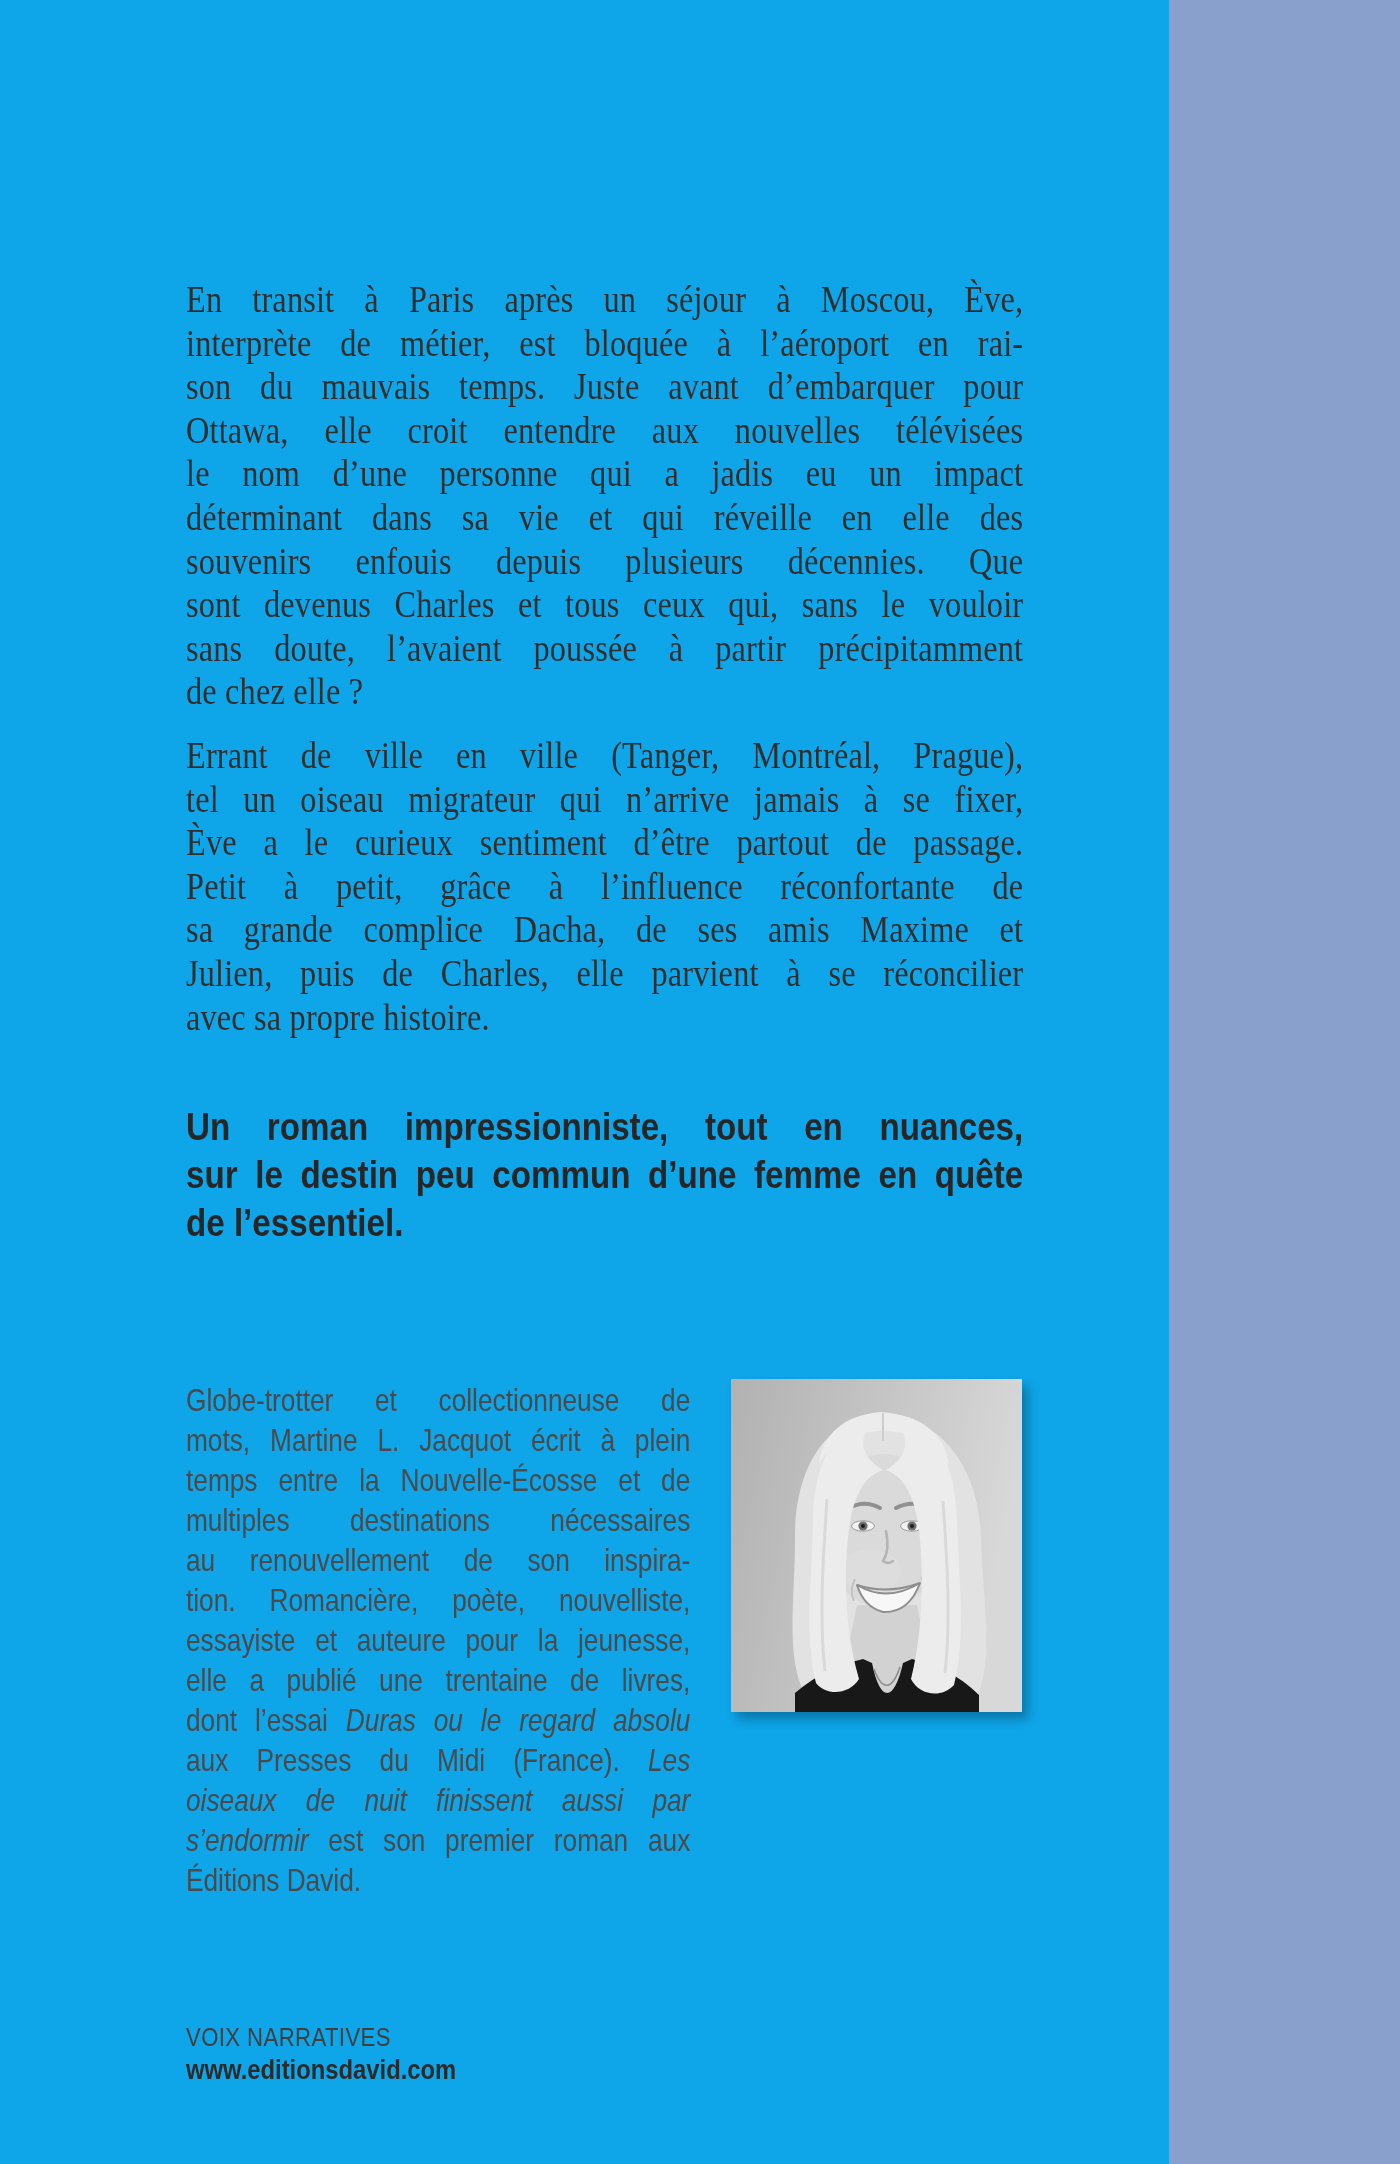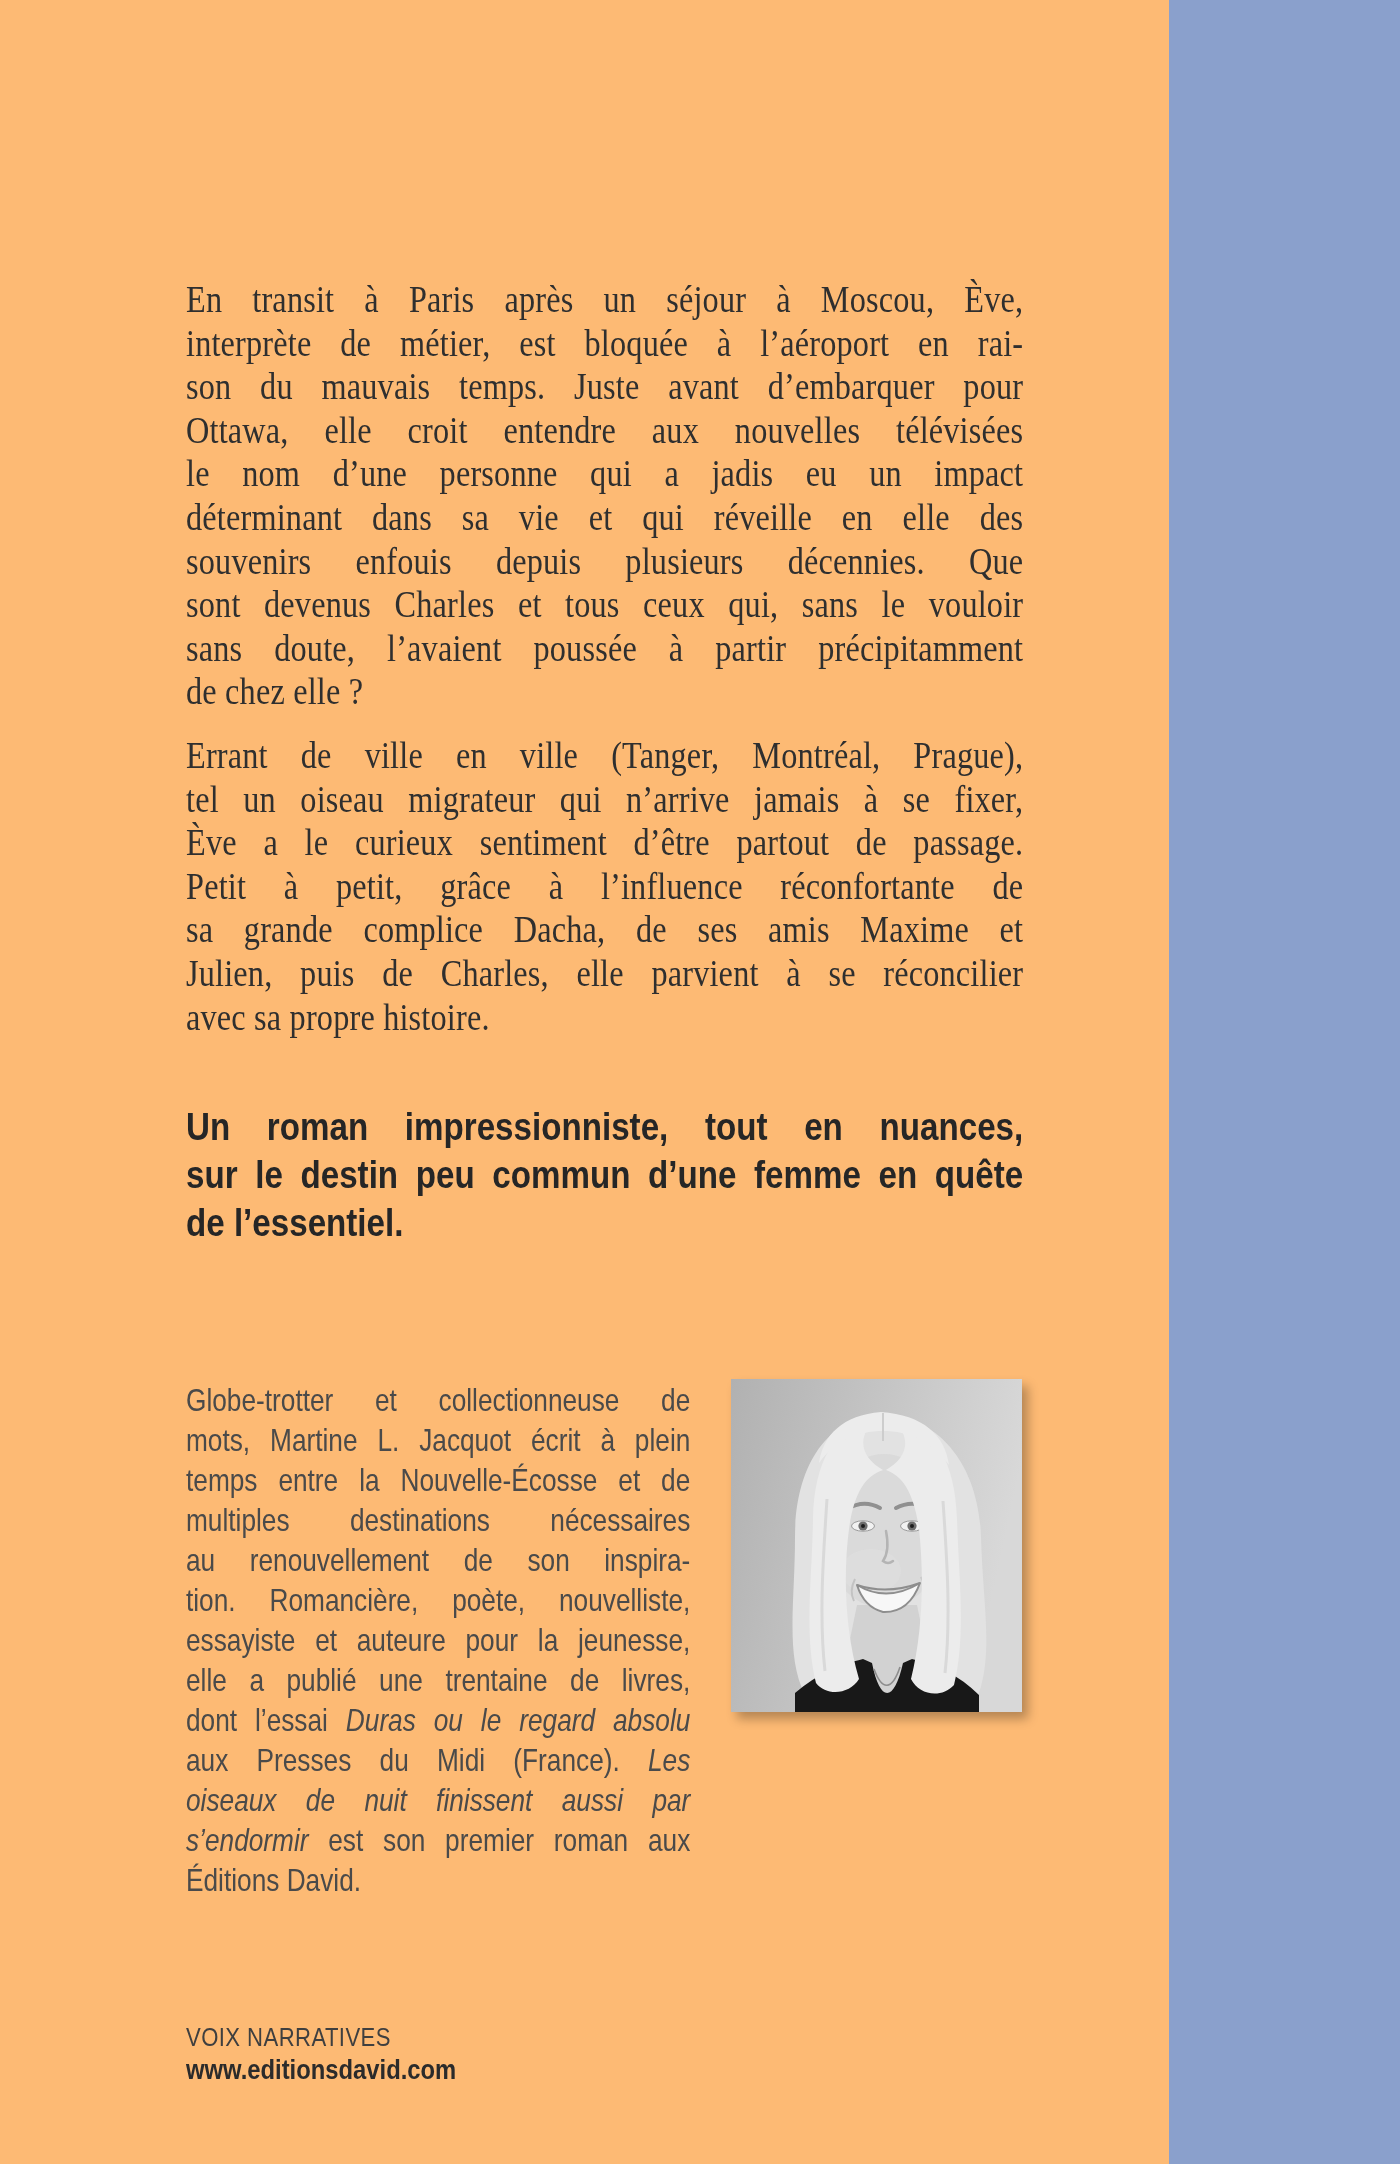--- a/index.html
+++ b/index.html
@@ -1,17 +1,17 @@
 <!DOCTYPE html>
 <html><head>
 <meta charset="utf-8">
 <style>
   html,body{margin:0;padding:0;}
   body{width:1400px;height:2164px;background:#ffffff;overflow:hidden;}
-  .cover{position:relative;width:1400px;height:2164px;background:#fdba74;}
+  .cover{position:relative;width:1400px;height:2164px;background:#0ea5e9;}
 
   .accent-bar{position:absolute;left:1169px;top:0;width:231px;height:2164px;background:#8AA0CC;}
 
   .para{position:absolute;left:186px;}
   .jline{text-align:justify;text-align-last:justify;-moz-text-align-last:justify;}
   .jline.last{text-align-last:left;-moz-text-align-last:left;}
   .it{font-style:italic;}
 
   .serif{width:985px;transform:scaleX(.85);transform-origin:0 0;
          font-family:"Liberation Serif",serif;font-size:38px;line-height:43.6px;

